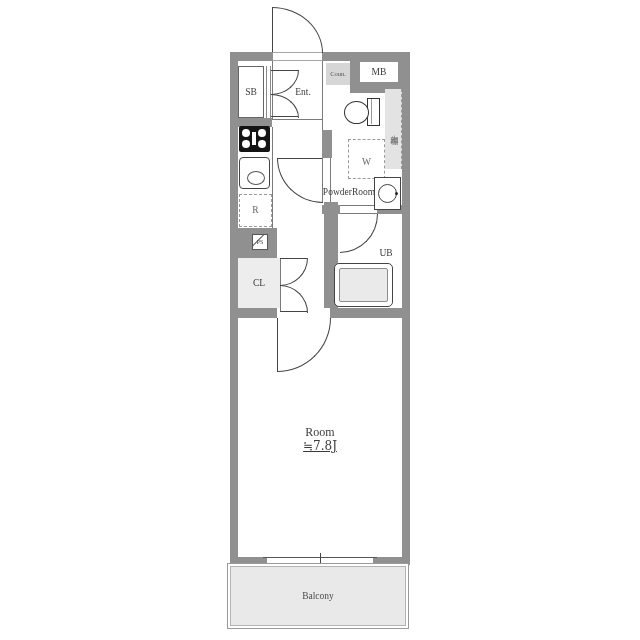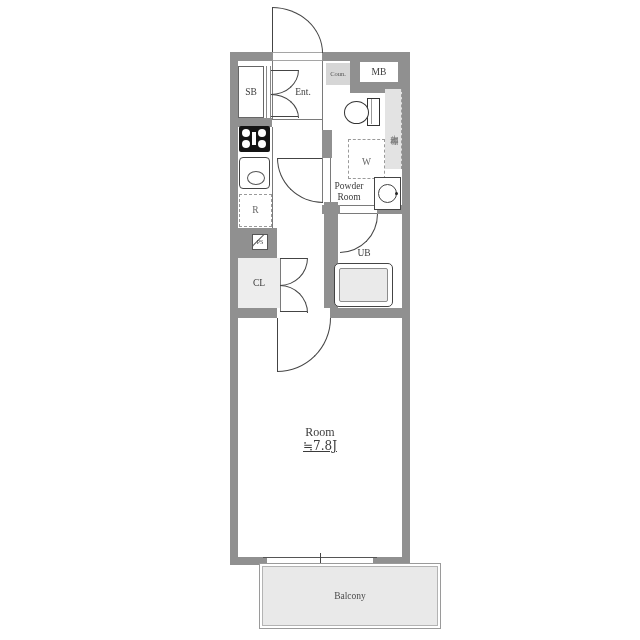--- a/index.html
+++ b/index.html
@@ -116,45 +116,45 @@
     <div class="abs" style="left:1px;top:4px;width:25px;height:23px;border:1px solid #333;border-radius:50%;background:#fff;box-sizing:border-box;"></div>
   </div>
 
   <div class="abs" style="left:385px;top:89px;width:17px;height:80px;background:var(--shelf_fill,#e3e3e3);border-right:1px dashed #999;box-sizing:border-box;display:flex;align-items:center;justify-content:center;">
     <span style="writing-mode:vertical-rl;font-size:8px;color:#777;letter-spacing:1px;">上部棚</span>
   </div>
 
   <div class="dash" style="left:348px;top:139px;width:37px;height:40px;"></div>
   <div class="label s95" style="left:348px;top:145px;width:37px;height:34px;color:#666;">W</div>
 
-  <div class="label" style="left:322px;top:178px;width:54px;height:28px;font-size:9.5px;flex-direction:column;">
+  <div class="label" style="left:322px;top:178px;width:54px;height:28px;font-size:9.5px;">
     <span>Powder</span>
     <span>Room</span>
   </div>
 
   <div class="fix" style="left:374px;top:177px;width:27px;height:33px;">
     <div class="abs" style="left:3px;top:6px;width:19px;height:19px;border:1px solid #444;border-radius:50%;box-sizing:border-box;"></div>
     <div class="abs" style="left:20px;top:14px;width:3px;height:3px;background:#222;border-radius:50%;"></div>
   </div>
 
-  <div class="label s95" style="left:348px;top:246px;width:32px;height:14px;">UB</div>
+  <div class="label s95" style="left:370px;top:246px;width:32px;height:14px;">UB</div>
   <div class="fix" style="left:334px;top:263px;width:59px;height:44px;border-radius:5px;">
     <div class="abs" style="left:4px;top:4px;width:49px;height:34px;border:1px solid #8c8c8c;background:#eaeaea;border-radius:2px;box-sizing:border-box;"></div>
   </div>
 
   <div class="label s12" style="left:240px;top:424px;width:160px;height:32px;flex-direction:column;font-family:'Liberation Serif','DejaVu Serif','DejaVu Sans',serif;">
     <span>Room</span>
     <span style="font-family:'DejaVu Serif','DejaVu Sans',serif;text-decoration:underline;">≒7.8J</span>
   </div>
 
   <div class="abs" style="left:263px;top:557px;width:114px;height:8px;background:#fff;border-top:1px solid #555;border-bottom:1px solid #555;box-sizing:border-box;">
     <div class="abs" style="left:0;top:0;width:4px;height:6px;background:var(--wall,#909090);"></div>
     <div class="abs" style="right:0;top:0;width:4px;height:6px;background:var(--wall,#909090);"></div>
   </div>
   <div class="abs" style="left:320px;top:553px;width:1px;height:16px;background:#444;"></div>
 
-  <div class="abs" style="left:227px;top:563px;width:182px;height:66px;border:1px solid #9a9a9a;background:#fff;box-sizing:border-box;margin-left:32px;">
+  <div class="abs" style="left:227px;top:563px;width:182px;height:66px;border:1px solid #9a9a9a;background:#fff;box-sizing:border-box;">
     <div class="abs" style="left:2px;top:2px;width:176px;height:60px;border:1px solid #b3b3b3;background:var(--balcony_fill,#e9e9e9);box-sizing:border-box;display:flex;align-items:center;justify-content:center;">
       <span class="s95" style="color:#4a4a4a;">Balcony</span>
     </div>
   </div>
 
 </div>
 
 </body></html>

